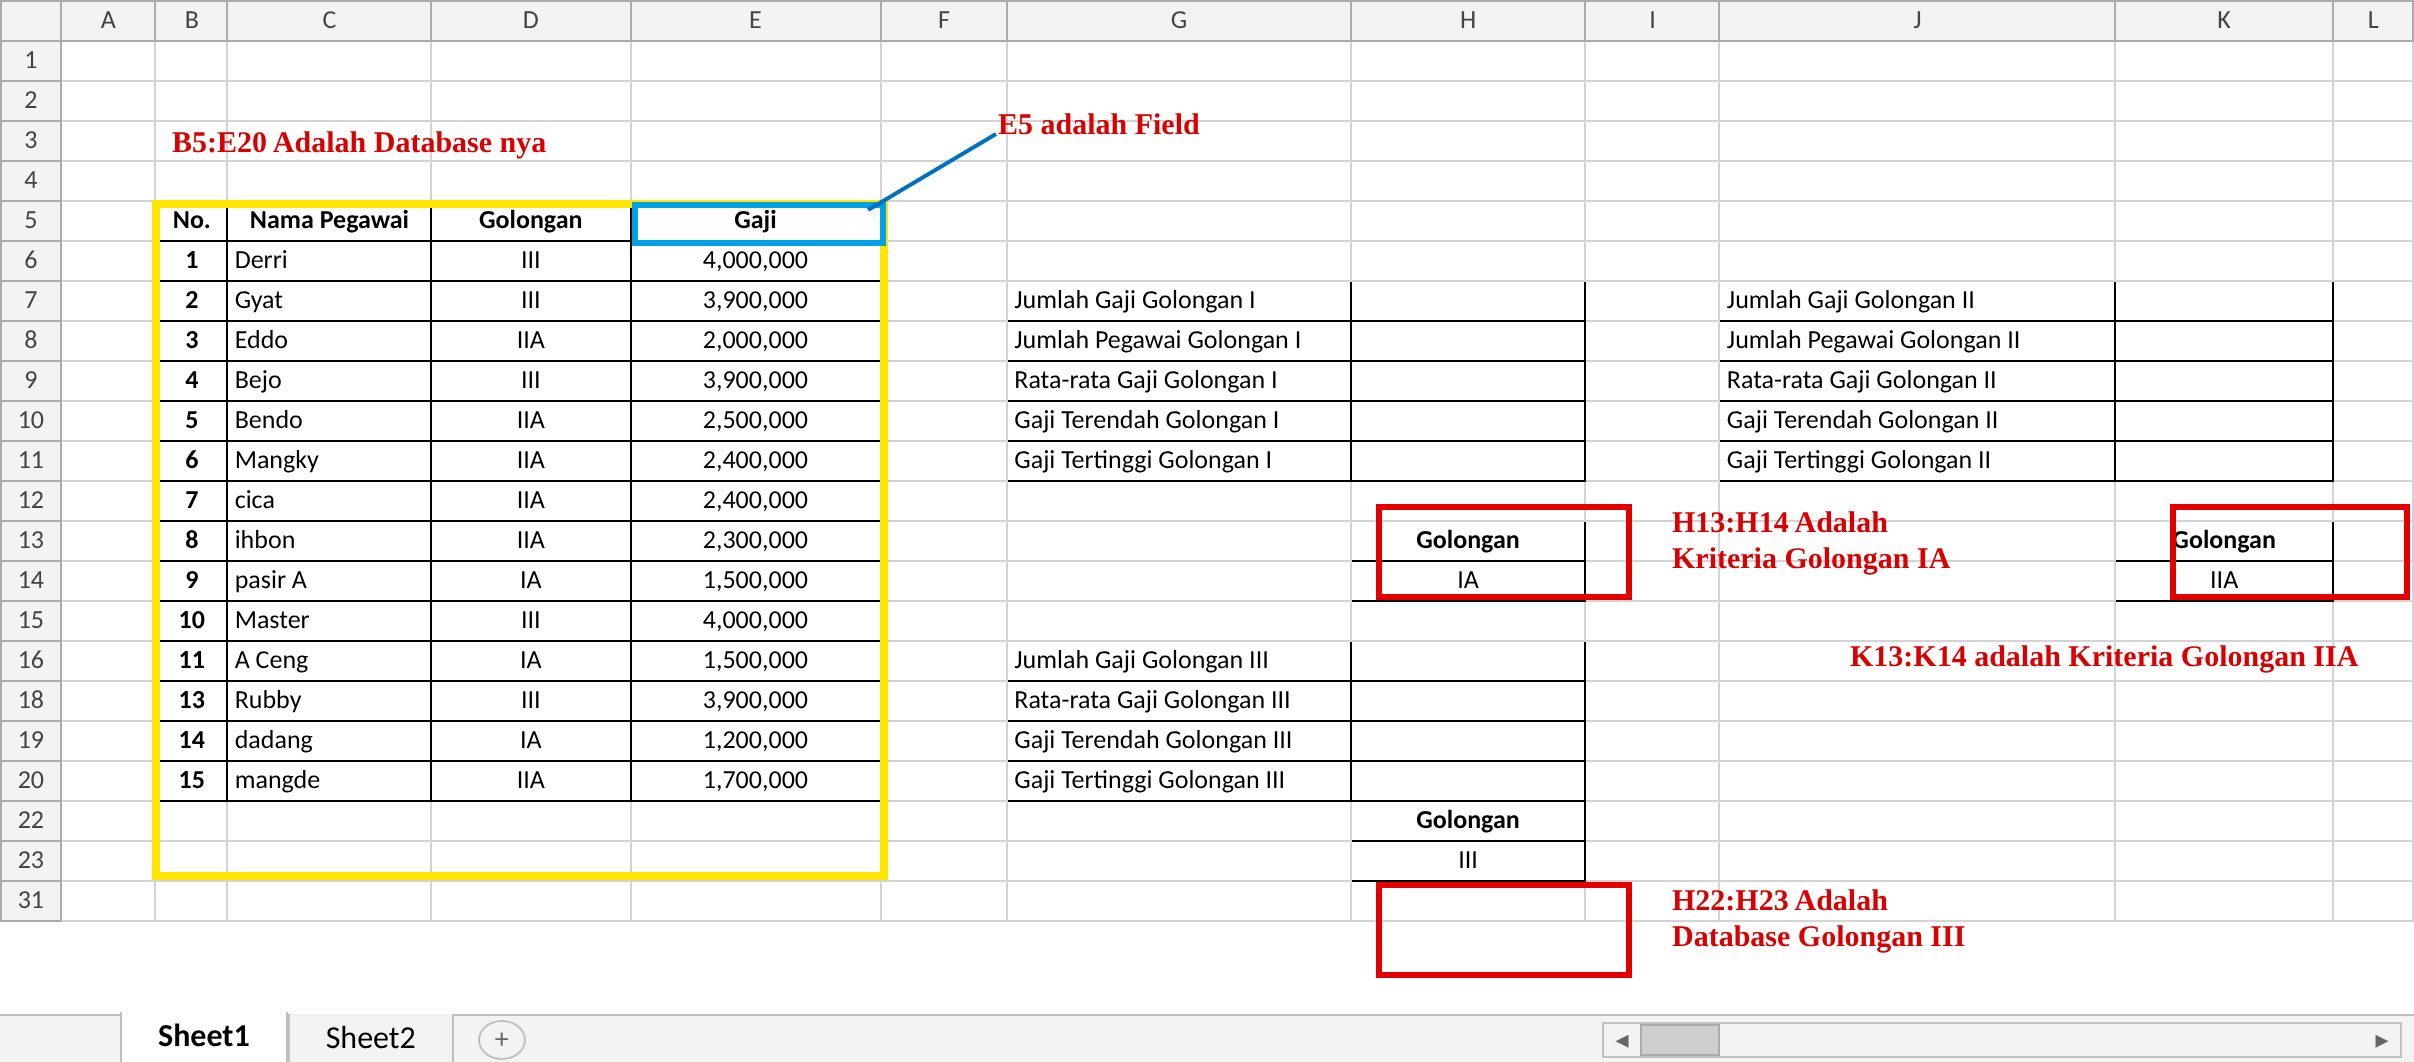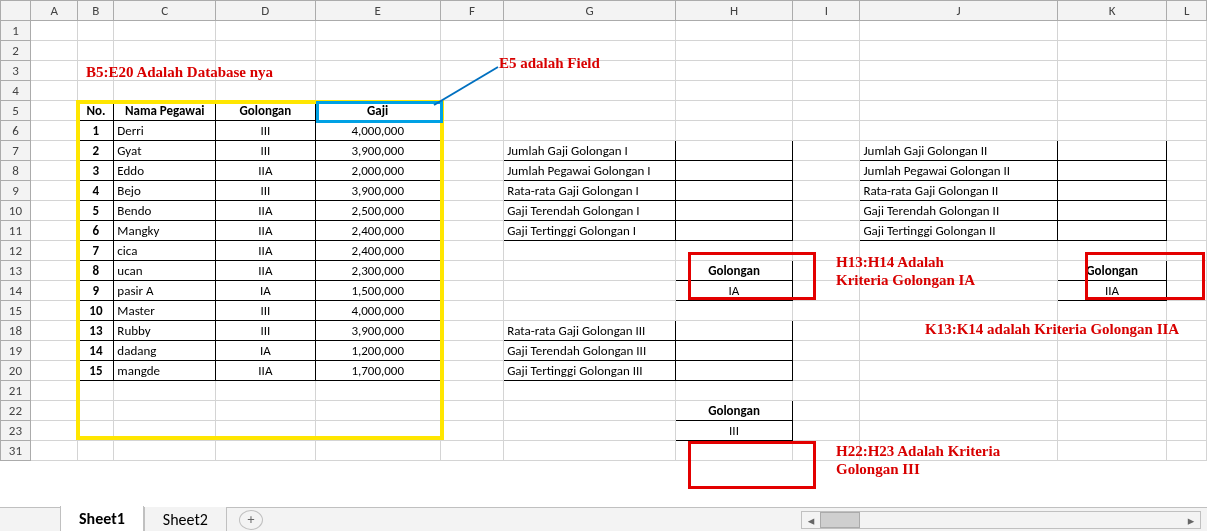--- a/index.html
+++ b/index.html
@@ -340,21 +340,21 @@
         <td class="cH"></td>
         <td class="cI"></td>
         <td class="cJ"></td>
         <td class="cK"></td>
         <td class="cL"></td>
       </tr>
       <tr>
         <th class="rowhead">13</th>
         <td class="cA"></td>
         <td class="cB thick-border bold center">8</td>
-        <td class="cC thick-border left">ucan</td>
+        <td class="cC thick-border left">ihbon</td>
         <td class="cD thick-border center">IIA</td>
         <td class="cE thick-border right">2,300,000</td>
         <td class="cF"></td>
         <td class="cG"></td>
         <td class="cH thick-border bold center">Golongan</td>
         <td class="cI"></td>
         <td class="cJ"></td>
         <td class="cK thick-border bold center">Golongan</td>
         <td class="cL"></td>
       </tr>
@@ -382,20 +382,35 @@
         <td class="cE thick-border right">4,000,000</td>
         <td class="cF"></td>
         <td class="cG"></td>
         <td class="cH"></td>
         <td class="cI"></td>
         <td class="cJ"></td>
         <td class="cK"></td>
         <td class="cL"></td>
       </tr>
       <tr>
+        <th class="rowhead">16</th>
+        <td class="cA"></td>
+        <td class="cB thick-border bold center">11</td>
+        <td class="cC thick-border left">A Ceng</td>
+        <td class="cD thick-border center">IA</td>
+        <td class="cE thick-border right">1,500,000</td>
+        <td class="cF"></td>
+        <td class="cG thick-border left">Jumlah Gaji Golongan III</td>
+        <td class="cH thick-border "></td>
+        <td class="cI"></td>
+        <td class="cJ"></td>
+        <td class="cK"></td>
+        <td class="cL"></td>
+      </tr>
+      <tr>
         <th class="rowhead">18</th>
         <td class="cA"></td>
         <td class="cB thick-border bold center">13</td>
         <td class="cC thick-border left">Rubby</td>
         <td class="cD thick-border center">III</td>
         <td class="cE thick-border right">3,900,000</td>
         <td class="cF"></td>
         <td class="cG thick-border left">Rata-rata Gaji Golongan III</td>
         <td class="cH thick-border "></td>
         <td class="cI"></td>
@@ -421,35 +436,20 @@
       <tr>
         <th class="rowhead">20</th>
         <td class="cA"></td>
         <td class="cB thick-border bold center">15</td>
         <td class="cC thick-border left">mangde</td>
         <td class="cD thick-border center">IIA</td>
         <td class="cE thick-border right">1,700,000</td>
         <td class="cF"></td>
         <td class="cG thick-border left">Gaji Tertinggi Golongan III</td>
         <td class="cH thick-border "></td>
-        <td class="cI"></td>
-        <td class="cJ"></td>
-        <td class="cK"></td>
-        <td class="cL"></td>
-      </tr>
-      <tr>
-        <th class="rowhead">21</th>
-        <td class="cA"></td>
-        <td class="cB"></td>
-        <td class="cC"></td>
-        <td class="cD"></td>
-        <td class="cE"></td>
-        <td class="cF"></td>
-        <td class="cG"></td>
-        <td class="cH"></td>
         <td class="cI"></td>
         <td class="cJ"></td>
         <td class="cK"></td>
         <td class="cL"></td>
       </tr>
       <tr>
         <th class="rowhead">22</th>
         <td class="cA"></td>
         <td class="cB"></td>
         <td class="cC"></td>
@@ -504,21 +504,21 @@
 <div class="outline-red" style="left:688px; top:441px; width:128px; height:48px;"></div>
 
 <div class="anno" style="left:86px; top:63px;">B5:E20 Adalah Database nya</div>
 <div class="anno" style="left:499px; top:54px;">E5 adalah Field</div>
 <div class="anno" style="left:836px; top:253px; width:160px; white-space:normal;">H13:H14 Adalah
 Kriteria
 Golongan IA</div>
 <div class="anno" style="left:925px; top:320px; width:280px; white-space:normal; text-align:left;">K13:K14 adalah Kriteria Golongan
 IIA</div>
 <div class="anno" style="left:836px; top:442px; width:170px; white-space:normal;">H22:H23 Adalah
-Kriteria Golongan
+Database Golongan
 III</div>
 
 <svg style="position:absolute; left:430px; top:65px; width:80px; height:45px; pointer-events:none;">
   <line x1="68" y1="2" x2="4" y2="40" stroke="#0070c0" stroke-width="2"></line>
 </svg>
 
 <div class="tabbar">
   <div class="spacer"></div>
   <div class="tab active">Sheet1</div>
   <div class="tab">Sheet2</div>

